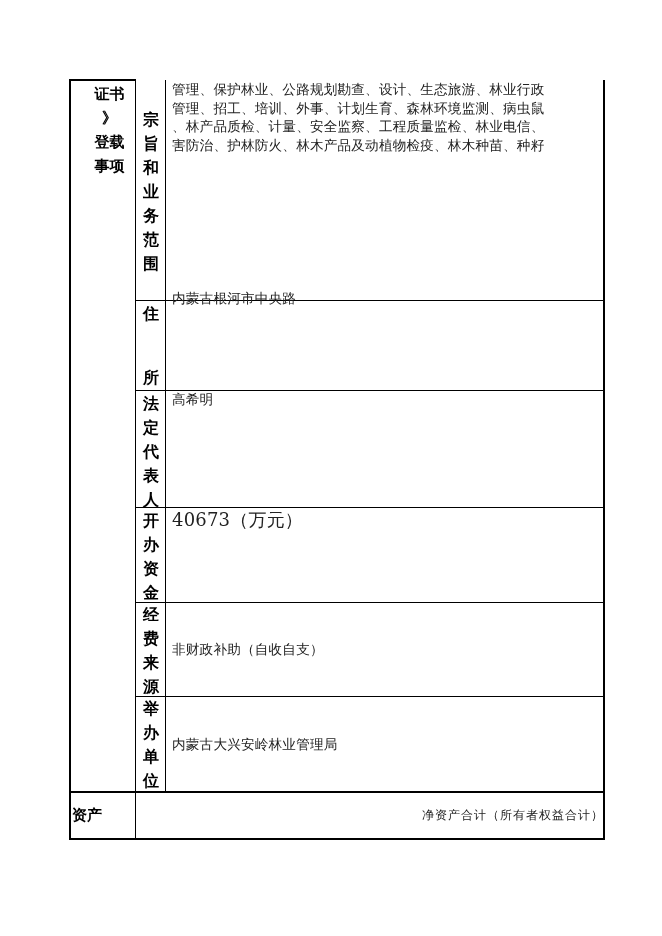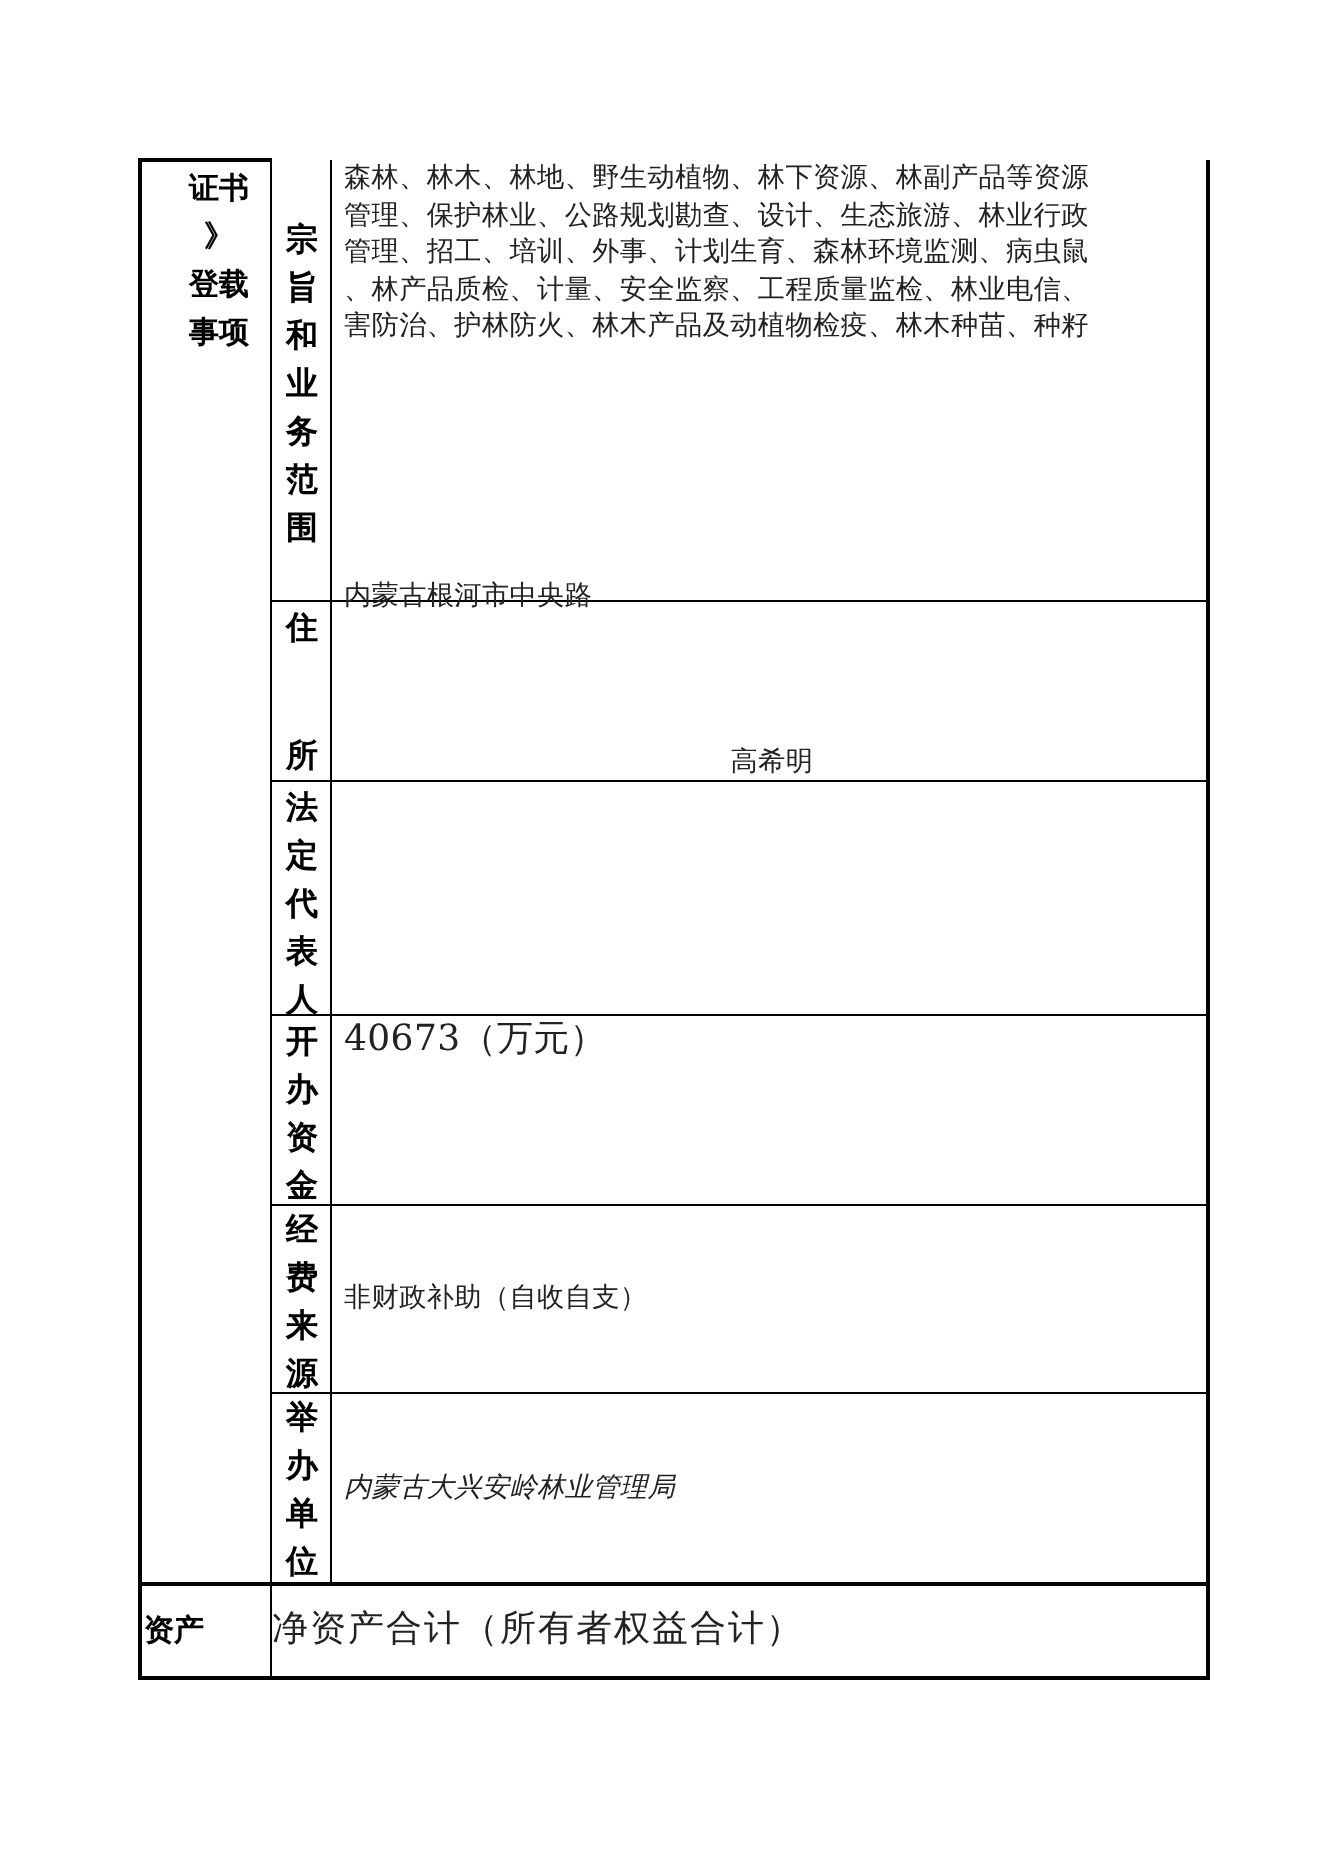--- a/index.html
+++ b/index.html
@@ -53,22 +53,22 @@
     .assets-label {
       left: 72px; top: 803px; width: 63px;
       text-align: left;
       font-family: "DejaVu Sans", "Liberation Sans", sans-serif;
       font-weight: bold;
       font-size: 15px;
       line-height: 24px;
     }
     .assets-value {
       left: 136px; top: 803px; width: 468px;
-      text-align: left;
-      font-size: 18px;
+      text-align: right;
+      font-size: 12px;
       line-height: 24px;
       color: #222;
       letter-spacing: 1px;
     }
   </style>
 </head>
 <body>
 
 <div class="line" style="left:69px; top:79px; width:2px; height:761px;"></div>
 <div class="line" style="left:603px; top:80px; width:2px; height:760px;"></div>
@@ -94,21 +94,20 @@
 <div class="abs vlabel" style="top:108px;">
   <span>宗</span>
   <span>旨</span>
   <span>和</span>
   <span>业</span>
   <span>务</span>
   <span>范</span>
   <span>围</span>
 </div>
 <div class="abs content" style="top:80px;">
-  <p>森林、林木、林地、野生动植物、林下资源、林副产品等资源</p>
   <p>管理、保护林业、公路规划勘查、设计、生态旅游、林业行政</p>
   <p>管理、招工、培训、外事、计划生育、森林环境监测、病虫鼠</p>
   <p>、林产品质检、计量、安全监察、工程质量监检、林业电信、</p>
   <p>害防治、护林防火、林木产品及动植物检疫、林木种苗、种籽</p>
 </div>
 
 <div class="abs vlabel" style="top:302px;">
   <span>住</span>
 </div>
 <div class="abs vlabel" style="top:366px;">
@@ -118,21 +117,21 @@
   <p>内蒙古根河市中央路</p>
 </div>
 
 <div class="abs vlabel" style="top:392px;">
   <span>法</span>
   <span>定</span>
   <span>代</span>
   <span>表</span>
   <span>人</span>
 </div>
-<div class="abs content" style="top:372px;text-align:center;">
+<div class="abs content" style="top:390px;">
   <p>高希明</p>
 </div>
 
 <div class="abs vlabel" style="top:509px;">
   <span>开</span>
   <span>办</span>
   <span>资</span>
   <span>金</span>
 </div>
 <div class="abs content" style="top:510px; font-size:18px; line-height:20px;">
@@ -148,18 +147,18 @@
 <div class="abs content" style="top:640px;">
   <p>非财政补助（自收自支）</p>
 </div>
 
 <div class="abs vlabel" style="top:697px;">
   <span>举</span>
   <span>办</span>
   <span>单</span>
   <span>位</span>
 </div>
-<div class="abs content" style="top:735px;font-style:italic;">
+<div class="abs content" style="top:735px;">
   <p>内蒙古大兴安岭林业管理局</p>
 </div>
 
 <div class="abs assets-label">资产</div>
 <div class="abs assets-value">净资产合计（所有者权益合计）</div>
 
 </body></html>

